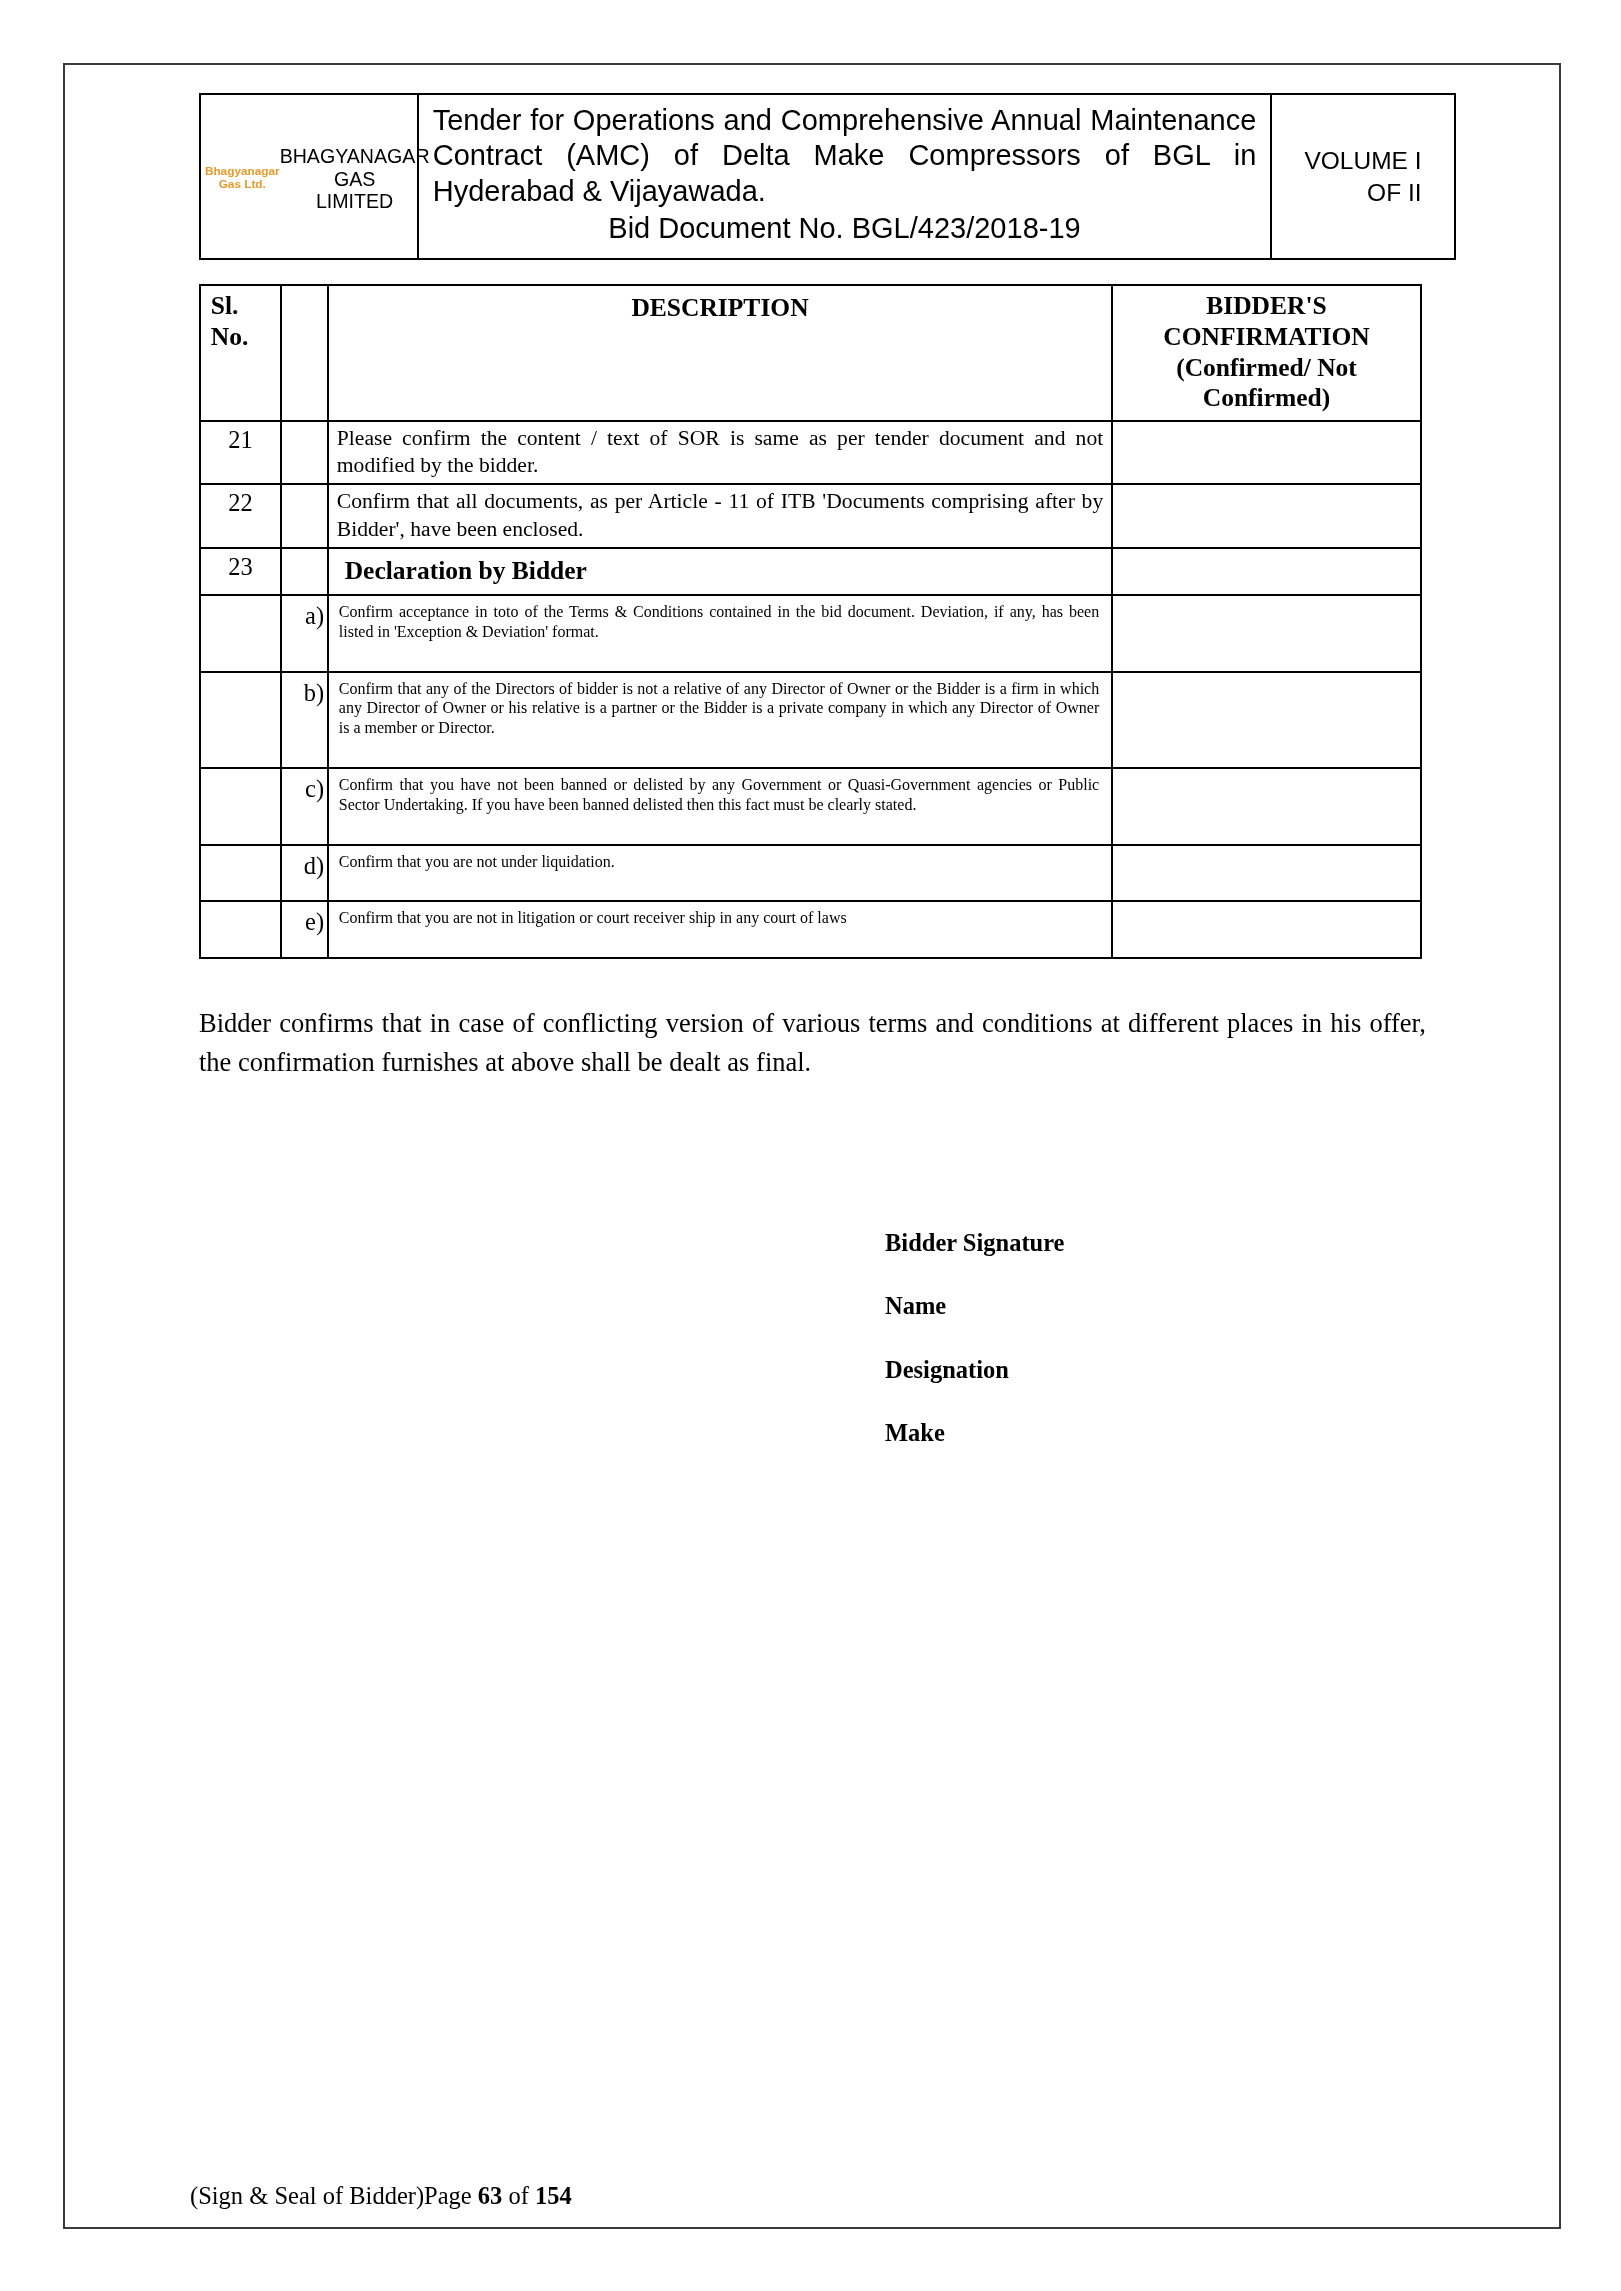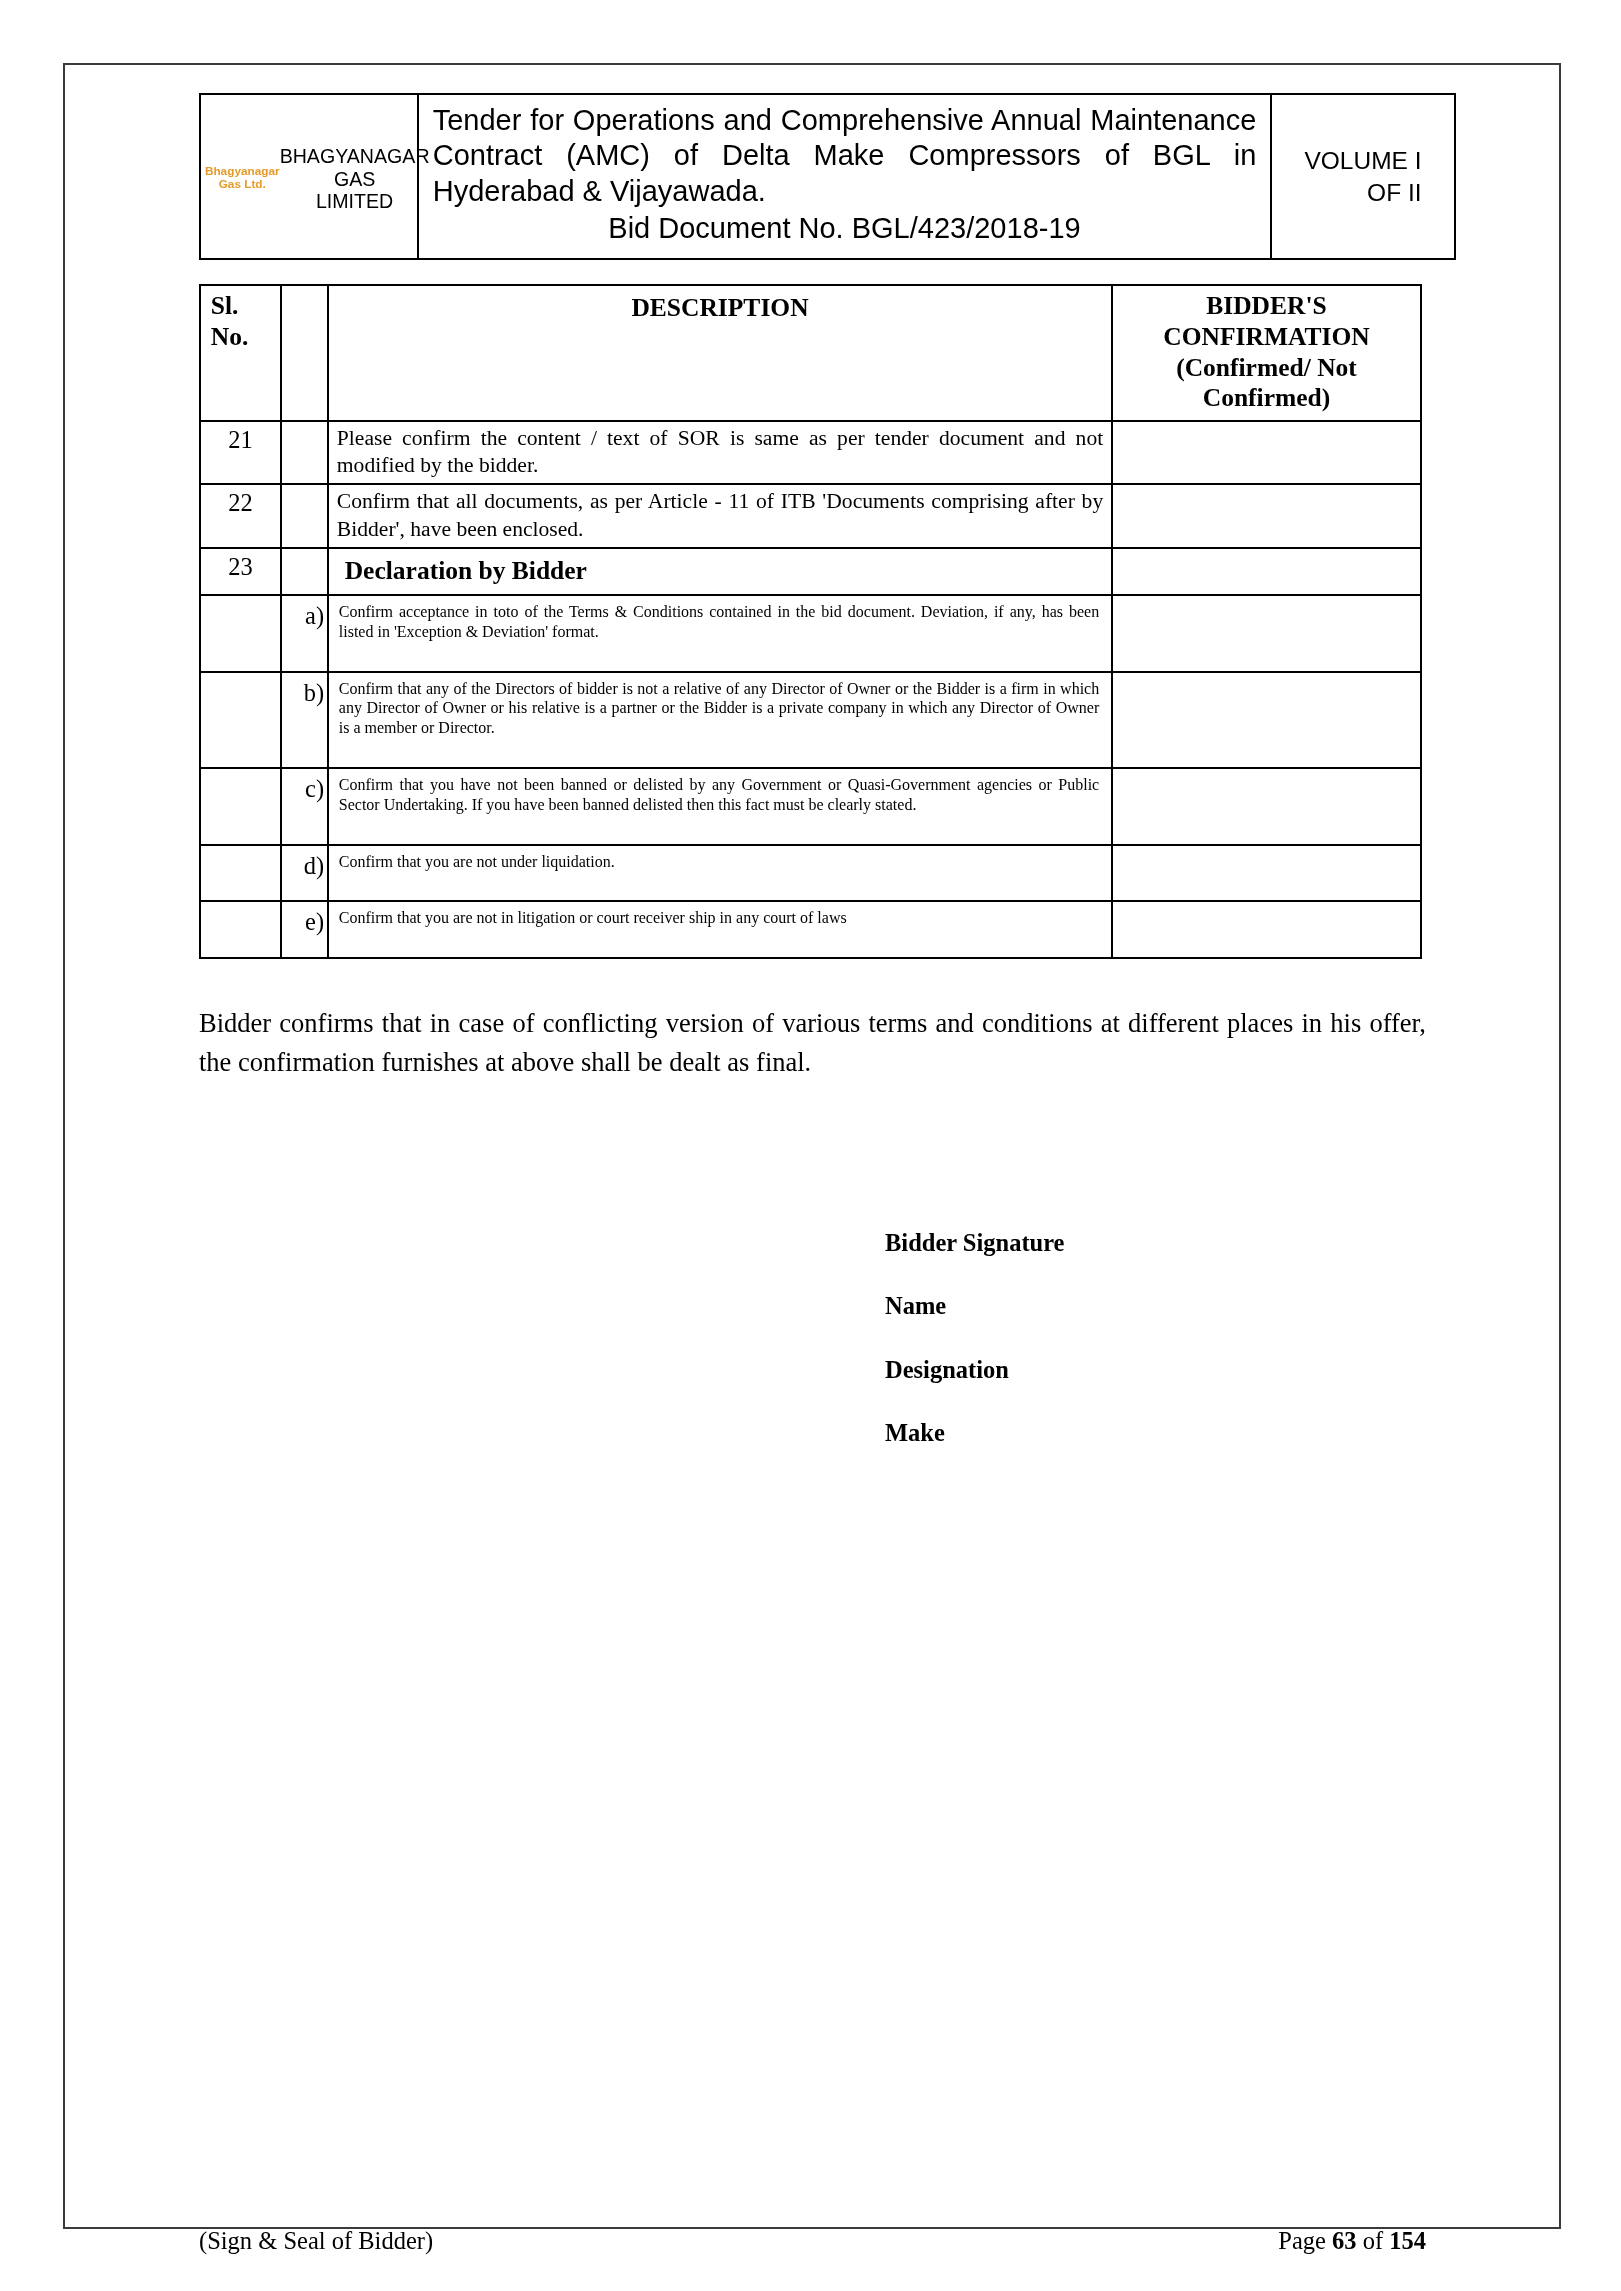--- a/index.html
+++ b/index.html
@@ -69,22 +69,22 @@
   .closing-paragraph {
     margin-top:45px; width:1227px; font-size:26.5px; line-height:1.45; text-align:justify;
   }
 
   
   .signature-block { margin-top:147px; margin-left:686px; }
   .sig-label { font-weight:bold; font-size:24.5px; line-height:1.2; margin-bottom:34px; }
 
   
   .footer {
-    position:absolute; left:199px; top:2182px; width:1227px;
-    display:flex; justify-content:space-between; font-size:24.5px;margin-top:45px;
+    position:absolute; left:190px; top:2182px; width:1227px;
+    display:flex; justify-content:flex-start; font-size:24.5px;
   }
   .page-info b { font-weight:bold; }
 </style>
 </head>
 <body>
 
 <div class="page">
   <div class="frame"></div>
 
   <div class="content">

